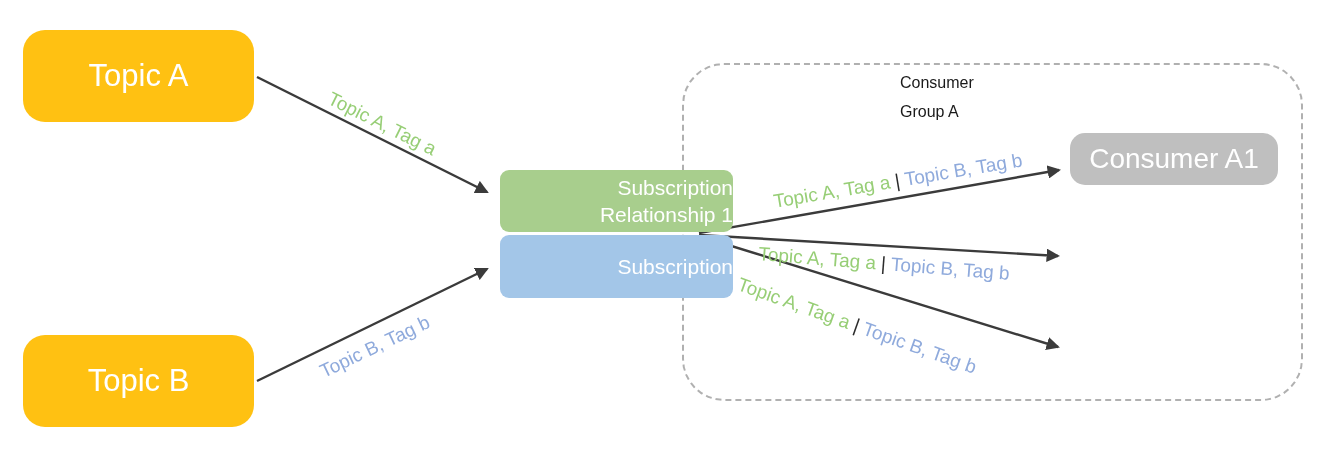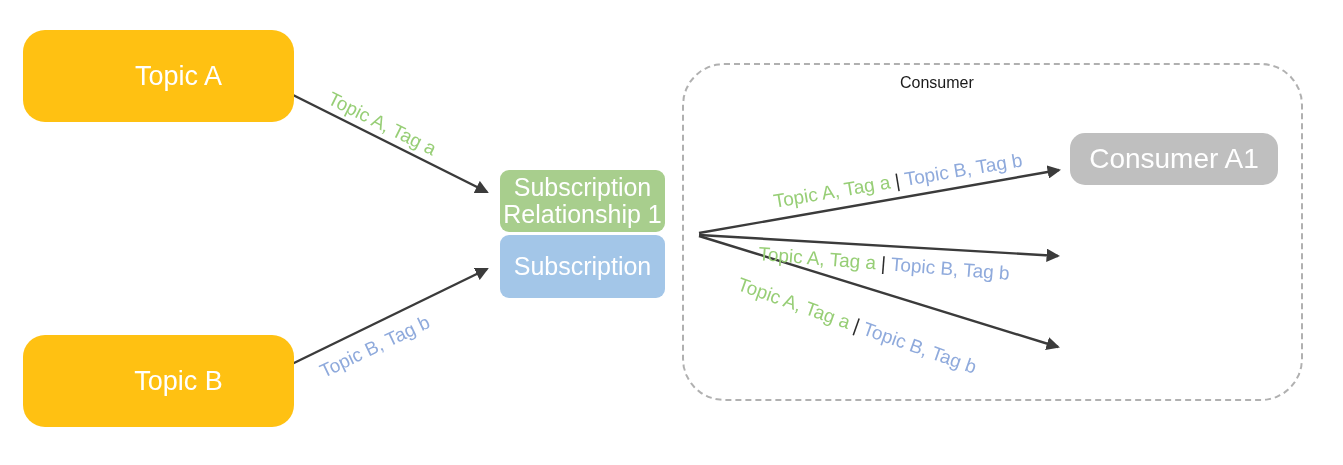--- a/index.html
+++ b/index.html
@@ -28,32 +28,32 @@
     justify-content: center;
     color: #ffffff;
     text-align: center;
     z-index: 3;
   }
   .topic-box {
     width: 231px;
     height: 92px;
     border-radius: 22px;
     background: #FFC112;
-    font-size: 27px;
-    padding-left: 40px;
+    font-size: 31px;
   }
   .topic-a { left: 23px; top: 30px; }
   .topic-b { left: 23px; top: 335px; justify-content: center; }
   .sub-box {
     left: 500px;
-    width: 165px;
+    width: 233px;
     height: 62px;
     border-radius: 9px;
-    font-size: 25px;
+    font-size: 21px;
     line-height: 27px;
+    align-items: flex-end;
   }
   .sub-1 { top: 170px; background: #A8CE8D; }
   .sub-2 { top: 235px; height: 63px; background: #A3C6E8; }
   .consumer-box {
     left: 1070px;
     width: 208px;
     height: 52px;
     border-radius: 15px;
     background: #BFBFBF;
     font-size: 28px;
@@ -118,20 +118,21 @@
 </style>
 </head>
 <body>
 
 <div class="canvas">
 
   <div class="consumer-group"></div>
 
   <div class="group-title">
     <div>Consumer</div>
+    <div>Group A</div>
   </div>
 
   <svg class="arrow-layer" width="1343" height="465" viewBox="0 0 1343 465">
     <defs>
       <marker id="ah" viewBox="0 0 10 10" refX="8.5" refY="5" markerWidth="5.6" markerHeight="5.6" orient="auto-start-reverse">
         <path d="M0,0 L10,5 L0,10 z" fill="#3B3B3B"></path>
       </marker>
     </defs>
     <line x1="257" y1="77" x2="487" y2="192" stroke="#3B3B3B" stroke-width="2.4" marker-end="url(#ah)"></line>
     <line x1="257" y1="381" x2="487" y2="269" stroke="#3B3B3B" stroke-width="2.4" marker-end="url(#ah)"></line>

